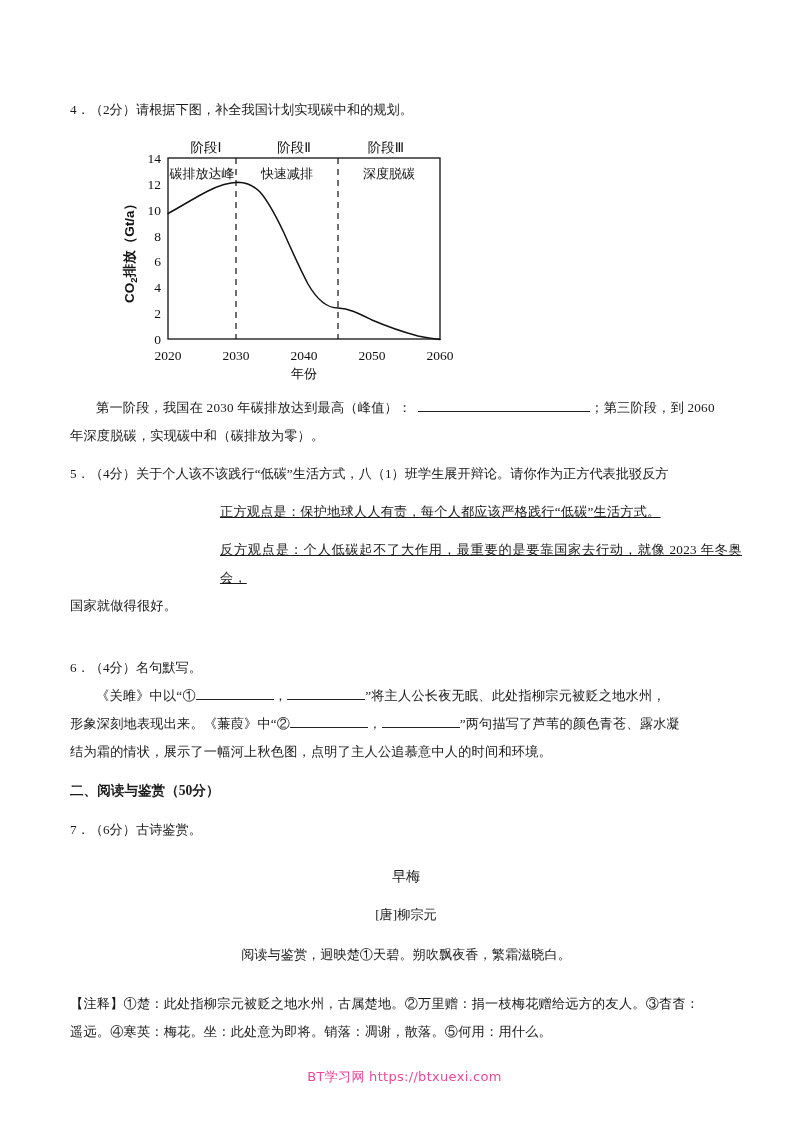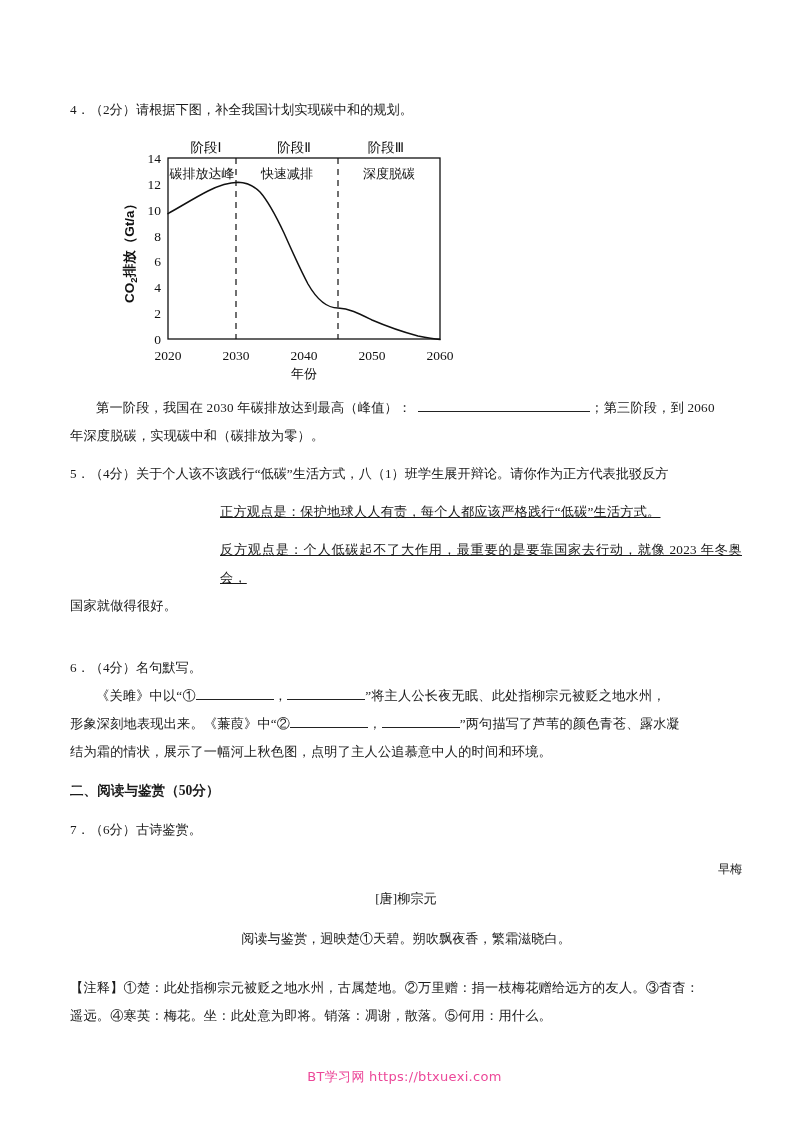--- a/index.html
+++ b/index.html
@@ -56,24 +56,24 @@
   .blank-line {
     display: inline-block;
     border-bottom: 1px solid #222;
     vertical-align: baseline;
     height: 14px;
   }
   .blank-long  { width: 172px; }
   .blank-short { width: 78px; }
 
   .poem-title {
-    font-size: 12px;
-    line-height: 30px;
-    text-align: right;
-    margin: 0;
+    font-size: 14px;
+    line-height: 30px;
+    text-align: center;
+    margin: 8px;
   }
   .poem-author {
     font-size: 13.2px;
     line-height: 30px;
     text-align: center;
     margin: 0;
   }
   .poem-line {
     font-size: 13.2px;
     line-height: 30px;

